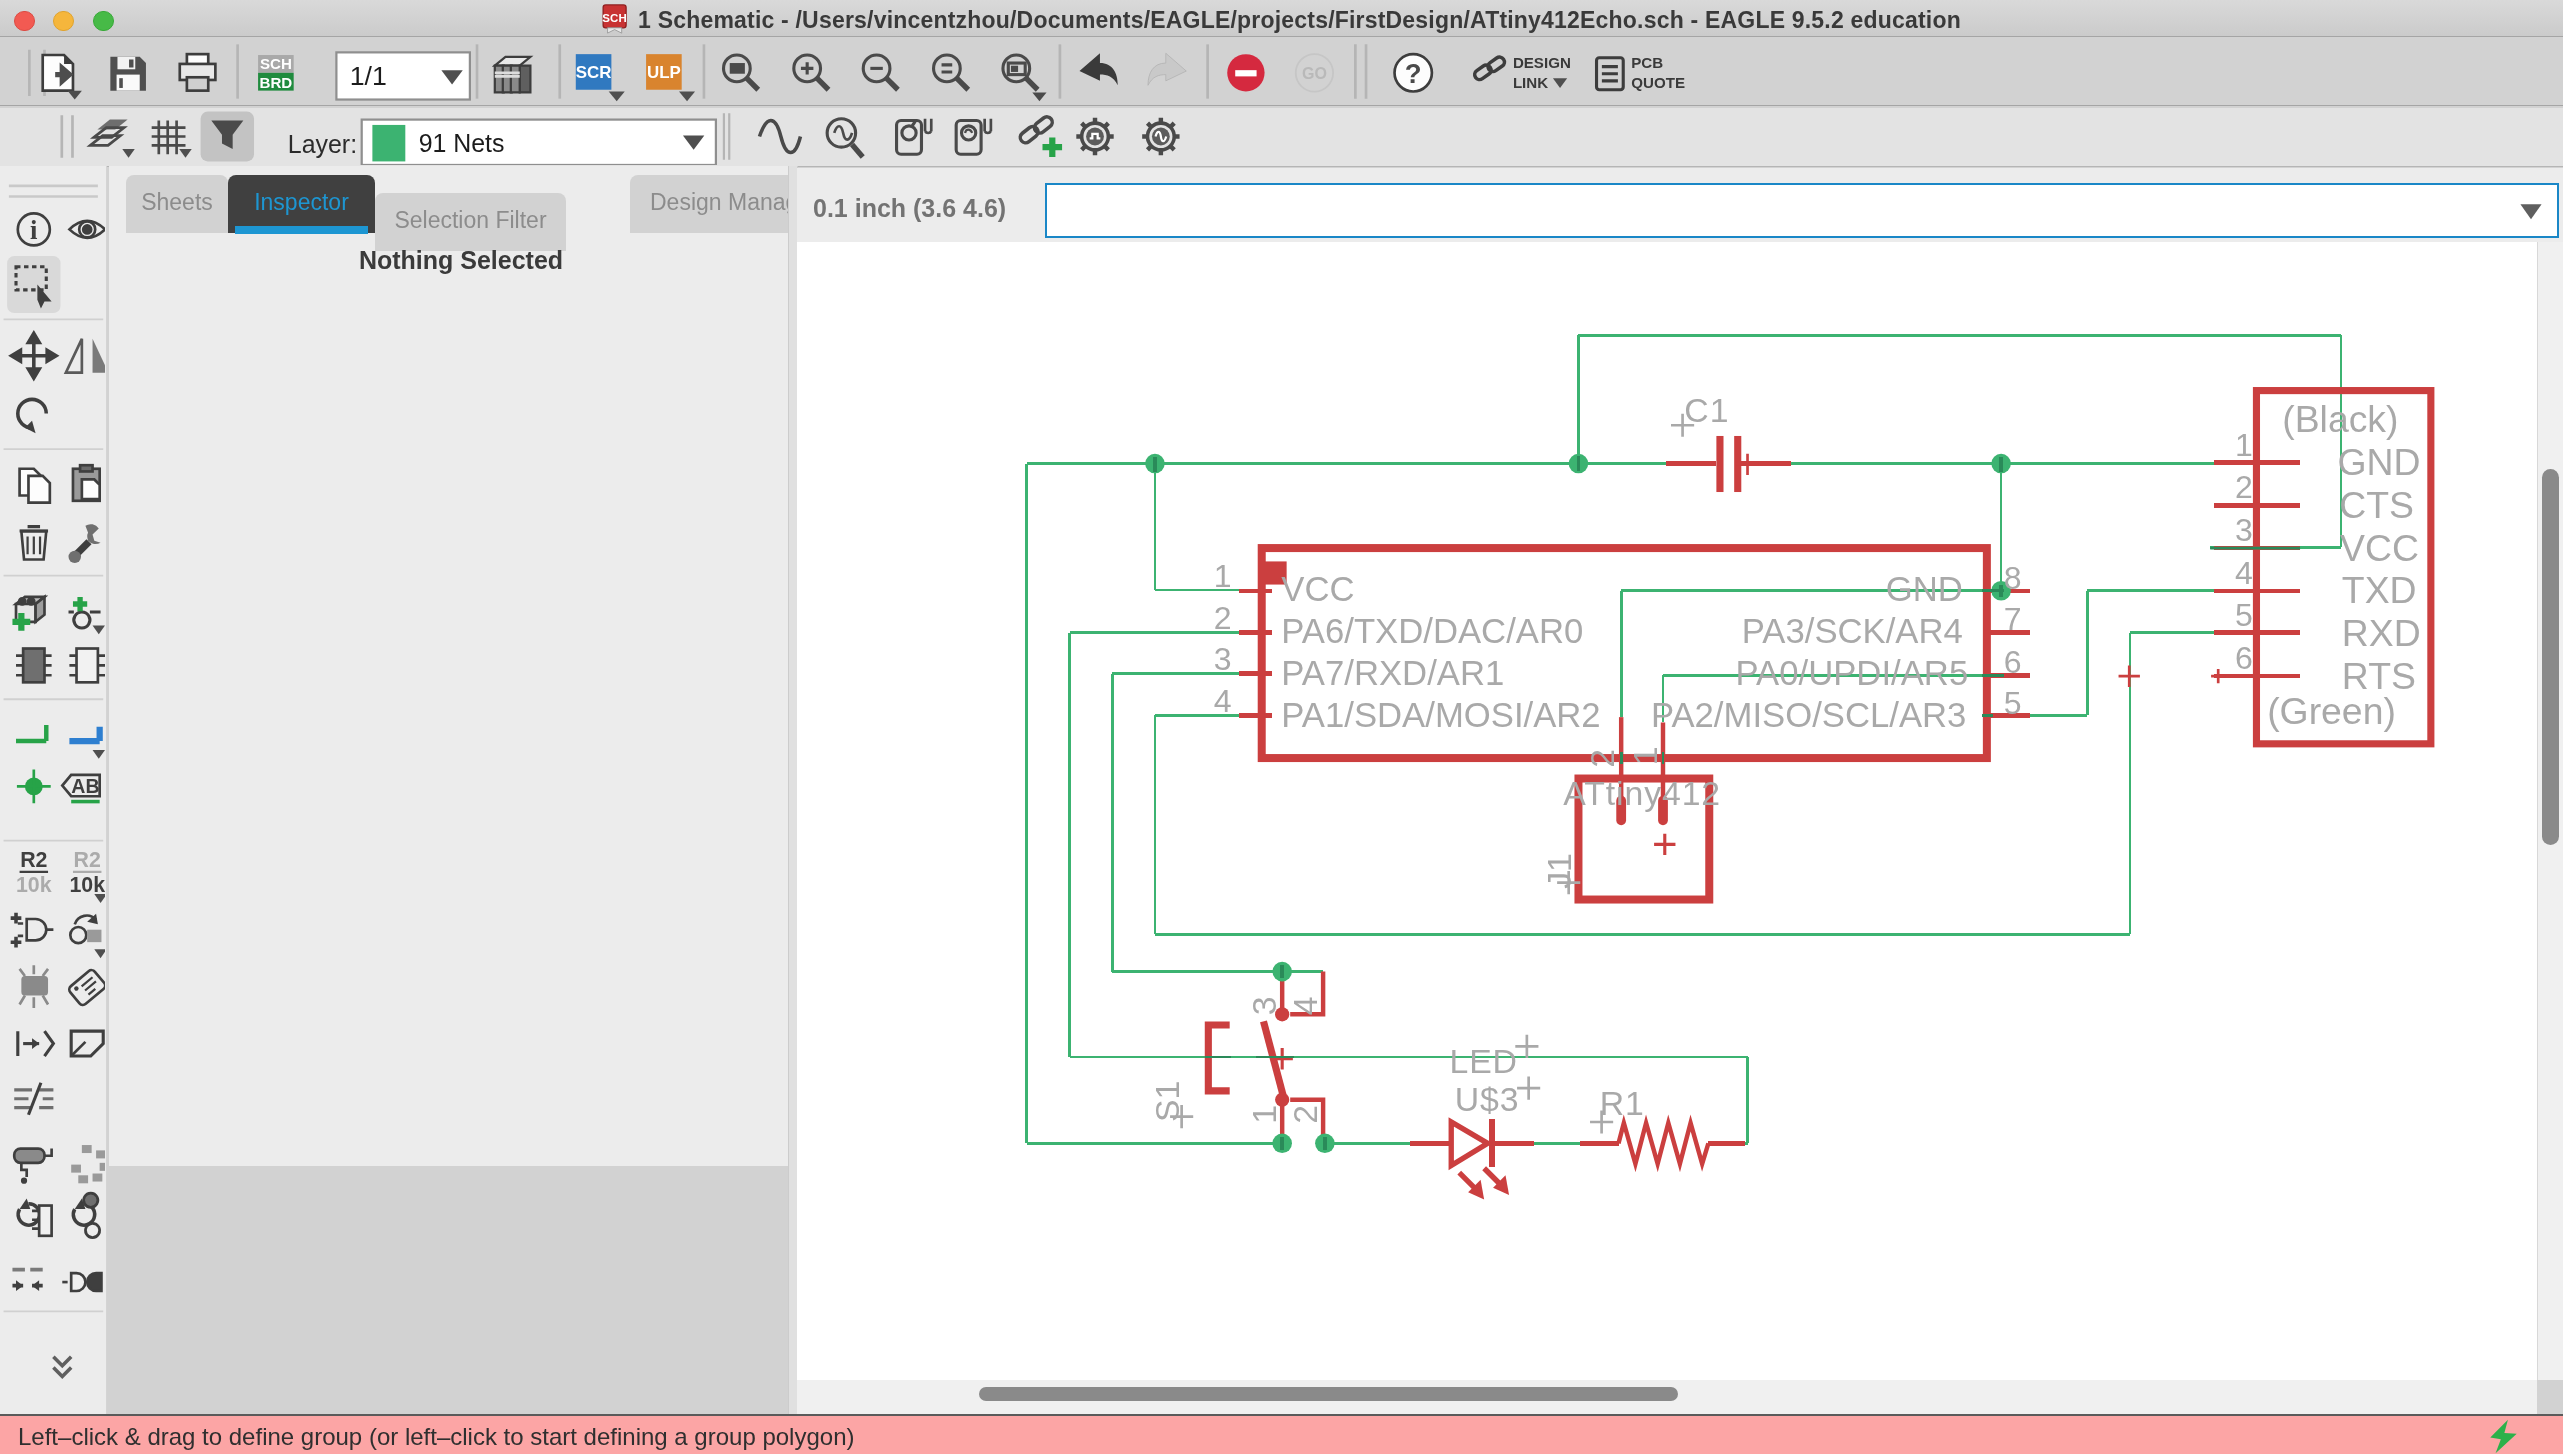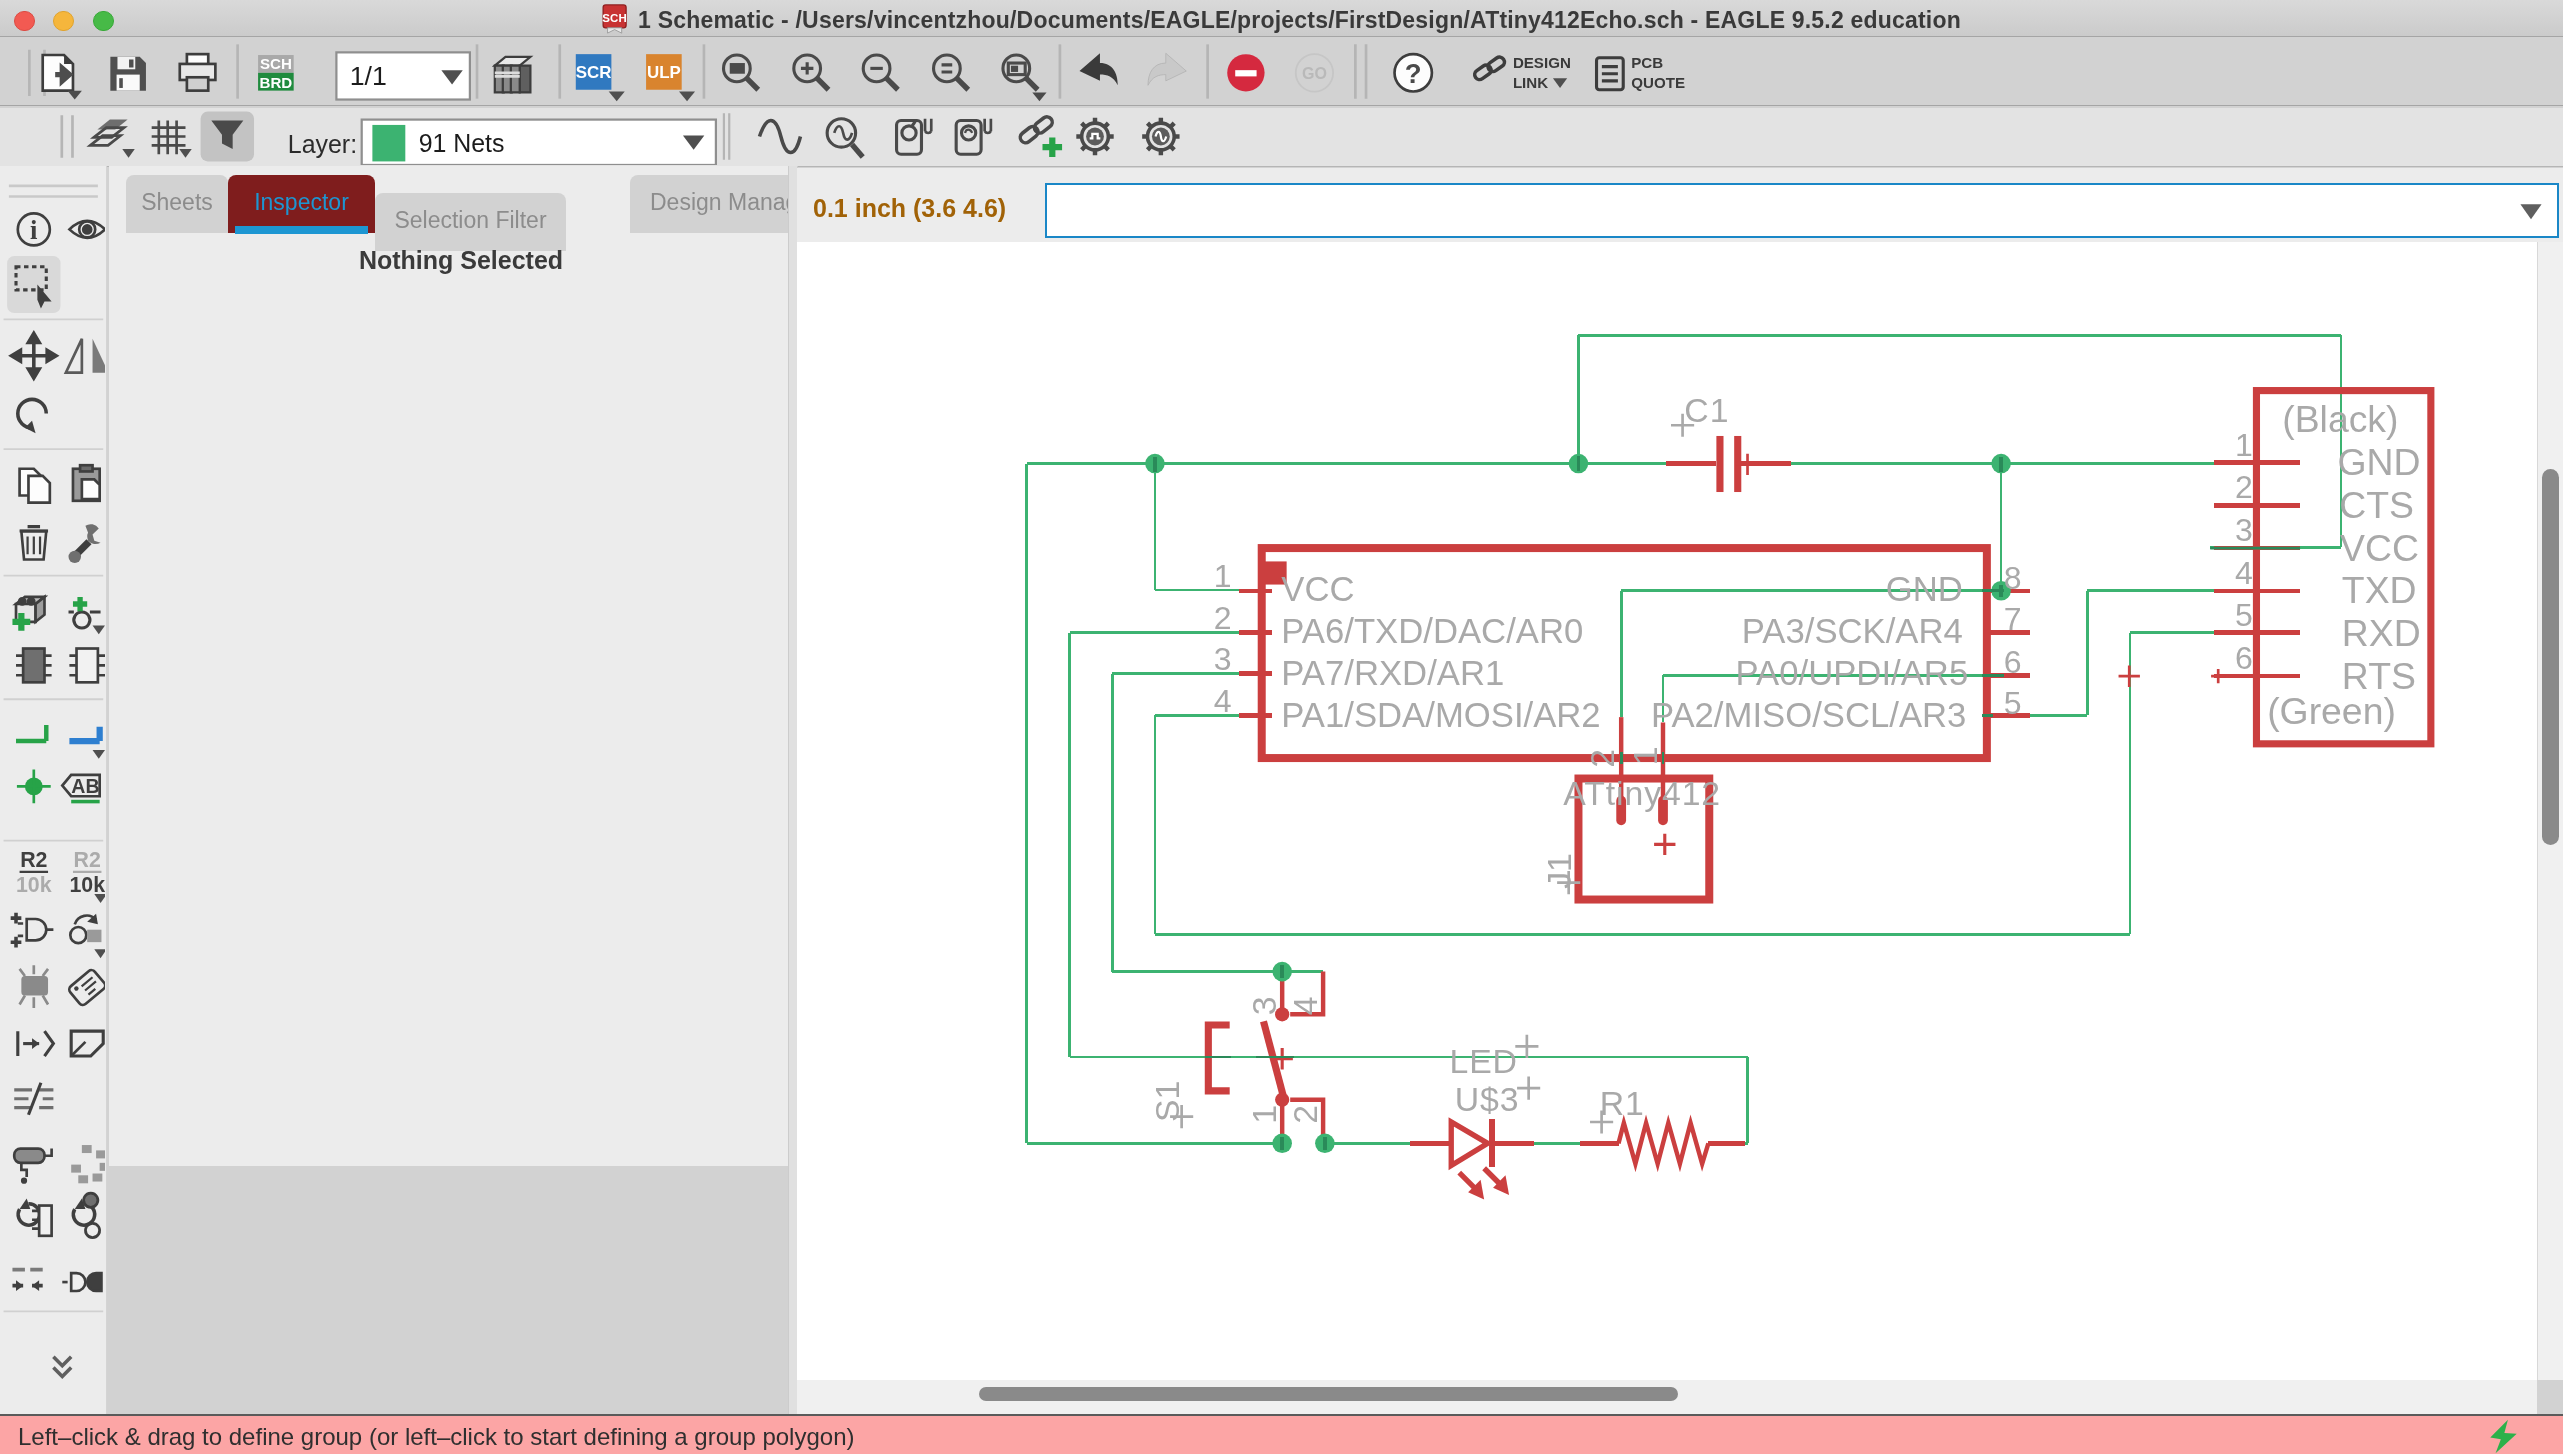--- a/index.html
+++ b/index.html
@@ -21,21 +21,21 @@
   #panel { left:109px; top:166px; width:679px; height:1000px; background:#ececec; }
   .tab { position:absolute; top:9px; height:58px; background:#d2d2d2; color:#8c8c8c;
     font-size:23px; text-align:center; line-height:55px; white-space:nowrap; border-radius:8px 8px 0 0; }
   #nothing { position:absolute; top:80px; left:12.5px; width:100%; text-align:center;
     font-size:25px; font-weight:700; color:#3a3a3a; }
   
   #splitter { left:788px; top:166px; width:9.8px; height:1248px; background:#e0e0e0;
     border-left:0.9px solid #cccccc; border-right:0.9px solid #cccccc; }
   
   #chead { left:797px; top:168px; width:1766px; height:74px; background:#ececec; }
-  #coordtext { position:absolute; left:16px; top:26px; font-size:25px; font-weight:700; color:#a16207; }
+  #coordtext { position:absolute; left:16px; top:26px; font-size:25px; font-weight:700; color:#737373; }
   #combobox { position:absolute; left:248px; top:15px; width:1514px; height:55px;
     background:#ffffff; border:2.7px solid #1a87c7; }
   
   #canvas { left:797px; top:242px; width:1740px; height:1138px; background:#ffffff; }
   
   #vscroll { left:2537px; top:242px; width:26px; height:1138px; background:#f0f0f0; border-left:0.9px solid #d8d8d8; }
   #vthumb { position:absolute; left:3.6px; top:227px; width:17px; height:376px; background:#8a8a8a; border-radius:9px; }
   #hscroll { left:797px; top:1380px; width:1740px; height:34px; background:#f0f0f0; }
   #hthumb { position:absolute; left:182px; top:7.1px; width:699px; height:14.2px; background:#8a8a8a; border-radius:7.1px; }
   
@@ -424,21 +424,21 @@
 
   <g stroke="#5f5f5f" stroke-width="4" fill="none">
     <path d="M60 1338 l10 10 10 -10"></path>
     <path d="M60 1350 l10 10 10 -10"></path>
   </g>
 </svg>
 </div>
 
 <div class="abs" id="panel">
   <div class="tab" style="left:17px; width:102px;">Sheets</div>
-  <div class="tab" style="left:119px; width:147px; background:#7f1d1d; color:#1d96d2;">Inspector</div>
+  <div class="tab" style="left:119px; width:147px; background:#404040; color:#1d96d2;">Inspector</div>
   <div style="position:absolute; left:126px; top:60px; width:133px; height:8px; background:#1d96d2;"></div>
   <div class="tab" style="left:266px; width:191px;margin-top:18px;">Selection Filter</div>
   <div class="tab" style="left:521px; width:188px;padding-left:20px;">Design Manager</div>
   <div id="nothing">Nothing Selected</div>
 </div>
 
 <div class="abs" id="splitter"></div>
 
 <div class="abs" id="chead">
   <div id="coordtext">0.1 inch (3.6 4.6)</div>

